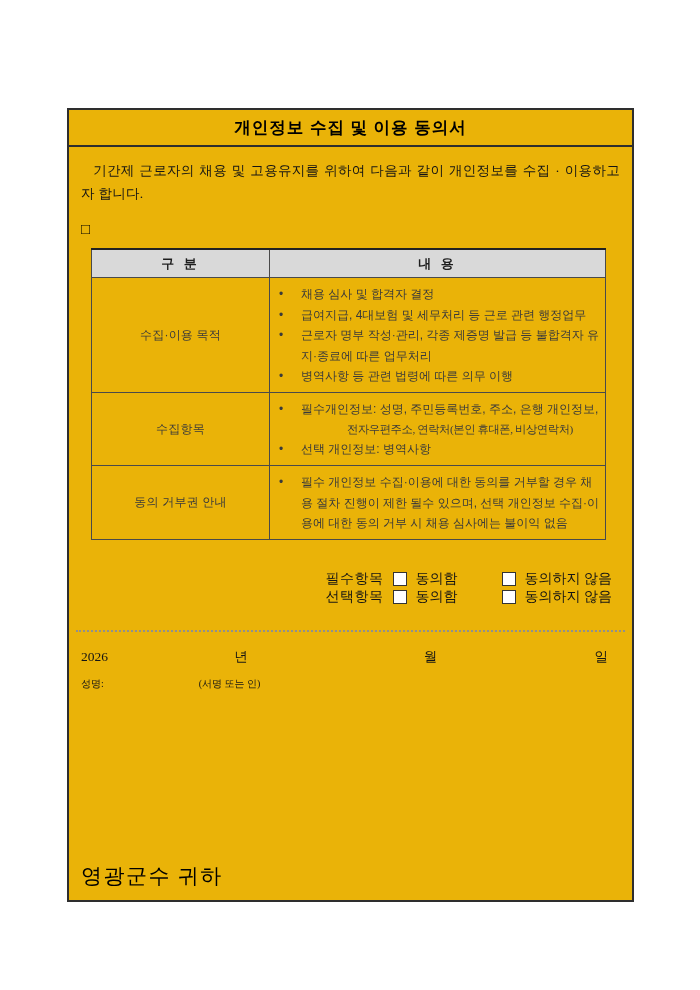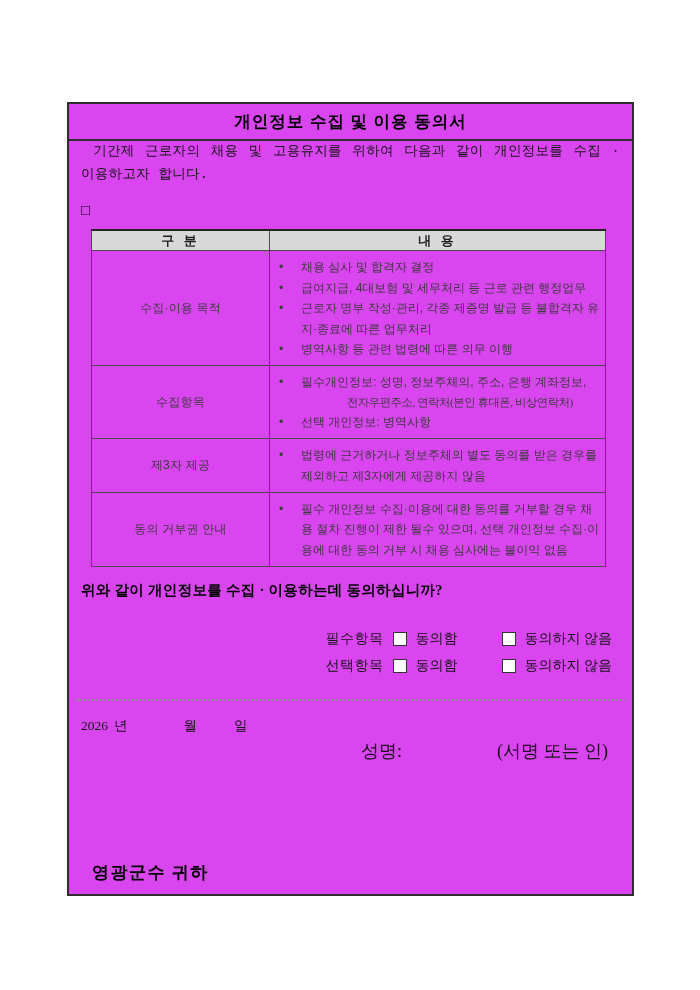--- a/index.html
+++ b/index.html
@@ -1,74 +1,74 @@
 <!DOCTYPE html>
 <html style="--header_bg: #d9d9d9; --border_dark: #2e2e2e; --table_border: #4a4a4a; --table_text: #3a3a3a;"><head>
 <meta charset="utf-8">
 <style>
   * { margin:0; padding:0; box-sizing:border-box; }
   html,body { width:700px; height:990px; background:#ffffff;
               font-family:"Liberation Serif","DejaVu Serif",serif; color:#1a1a1a; }
   .page { position:relative; width:700px; height:990px; background:#fff; overflow:hidden; }
 
-  .doc { position:absolute; left:67px; top:102px; width:567px; height:794px;
-         border:2px solid var(--border_dark); background:#d946ef; }
+  .doc { position:absolute; left:67px; top:108px; width:567px; height:794px;
+         border:2px solid var(--border_dark); background:#eab308; }
 
   .title { text-align:center; padding:7px 0 6px;
            font-family:"Liberation Sans","DejaVu Sans",sans-serif;
            font-weight:bold; font-size:16.5px; letter-spacing:1px; color:#000;
            border-bottom:2px solid var(--border_dark); }
 
   .inner { padding:0 12px; }
 
-  .intro { margin-top:0; font-size:13.5px; line-height:1.7; text-align:justify;
-           text-indent:0.9em; color:#141414; letter-spacing:0.3px;font-family:Liberation Mono, monospace; }
+  .intro { margin-top:13px; font-size:13.5px; line-height:1.7; text-align:justify;
+           text-indent:0.9em; color:#141414; letter-spacing:0.3px; }
 
   .section-heading { margin-top:17px; display:flex; align-items:center; gap:9px;
                      font-weight:bold; font-size:14.5px; color:#000; letter-spacing:0.5px; }
   .sq { font-size:15px; font-weight:normal; line-height:1; transform:translateY(-1px); }
 
   table.info { margin:10px 0 0 10px; width:515px; border-collapse:collapse;
                font-family:"Liberation Sans","DejaVu Sans",sans-serif;
                font-size:12px; color:var(--table_text); }
   table.info th, table.info td { border:1px solid var(--table_border); }
-  table.info thead th { background:var(--header_bg); height:21px; font-size:13px;
+  table.info thead th { background:var(--header_bg); height:29px; font-size:13px;
                         font-weight:bold; letter-spacing:3px; color:#1e1e1e;
                         border-top:2px solid #222; }
   td.rlabel { width:178px; text-align:center; vertical-align:middle; letter-spacing:0.2px; }
   td.rcontent { padding:6px 6px 6px 9px; vertical-align:middle; line-height:1.7; }
   .bli { display:flex; }
   .bli .b { flex:0 0 11px; color:var(--table_text); }
   .bli .t { flex:1;margin-left:11px; }
   .bli.cont .t { padding-left:46px;font-family:Liberation Serif, serif; }
   .tight { font-size:11.3px; letter-spacing:-0.4px; white-space:nowrap; }
 
   .question { margin-top:14px; font-weight:bold; font-size:14.5px; color:#000;
               letter-spacing:0.3px; }
 
-  .consent-rows { margin-top:30px; display:flex; flex-direction:column; gap:9px;
+  .consent-rows { margin-top:30px; display:flex; flex-direction:column; 
                   align-items:flex-end; padding-right:8px; font-size:14px; color:#141414; }
   .consent-row { display:flex; align-items:center; }
   .clabel { margin-right:9px; letter-spacing:0.5px; }
   .cbox { display:inline-block; width:14px; height:14px; border:1.5px solid #333;
           background:#fff; margin-right:9px; }
   .cgap { display:inline-block; width:44px; }
 
   .dotline { margin:24px -5px 0 -5px; border-top:2px dotted #8f8f8f; height:0; }
 
-  .date-line { margin-top:16px; display:flex; justify-content:flex-start; align-items:baseline;
+  .date-line { margin-top:16px; display:flex; justify-content:space-between; align-items:baseline;
                padding-right:12px; font-size:13.5px; color:#141414; }
   .date-line .gap-y { width:6px; } .date-line .gap-m { width:56px; } .date-line .gap-d { width:37px; }
 
-  .name-line { margin-top:4px; display:flex; justify-content:flex-end; align-items:baseline;
-               padding-right:12px; font-size:18px; color:#141414; }
+  .name-line { margin-top:11px; display:flex; align-items:baseline;
+               padding-right:12px; font-size:10px; color:#141414; }
   .name-line .gap-n { width:95px; }
 
-  .recipient { position:absolute; left:12px; bottom:10px; font-weight:bold;
-               font-size:17px; letter-spacing:1.5px; color:#000;margin-left:11px; }
+  .recipient { position:absolute; left:12px; bottom:10px; font-weight:normal;
+               font-size:21px; letter-spacing:1.5px; color:#000; }
 
   span.gap, .cgap, .gap-y, .gap-m, .gap-d, .gap-n { display:inline-block; }
 </style>
 </head>
 <body>
 
 <div class="page">
   <div class="doc">
 
     <div class="title">개인정보 수집 및 이용 동의서</div>
@@ -108,54 +108,44 @@
                 <span class="b">•</span>
                 <span class="t">병역사항 등 관련 법령에 따른 의무 이행</span>
               </div>
             </td>
           </tr>
           <tr>
             <td class="rlabel">수집항목</td>
             <td class="rcontent">
               <div class="bli">
                 <span class="b">•</span>
-                <span class="t">필수개인정보: 성명, 정보주체의, 주소, 은행 계좌정보,</span>
+                <span class="t">필수개인정보: 성명, 주민등록번호, 주소, 은행 개인정보,</span>
               </div>
               <div class="bli cont">
                 <span class="b"></span>
                 <span class="t tight">전자우편주소, 연락처(본인 휴대폰, 비상연락처)</span>
               </div>
               <div class="bli">
                 <span class="b">•</span>
                 <span class="t">선택 개인정보: 병역사항</span>
-              </div>
-            </td>
-          </tr>
-          <tr>
-            <td class="rlabel">제3자 제공</td>
-            <td class="rcontent">
-              <div class="bli">
-                <span class="b">•</span>
-                <span class="t">법령에 근거하거나 정보주체의 별도 동의를 받은 경우를 제외하고 제3자에게 제공하지 않음</span>
               </div>
             </td>
           </tr>
           <tr>
             <td class="rlabel">동의 거부권 안내</td>
             <td class="rcontent">
               <div class="bli">
                 <span class="b">•</span>
                 <span class="t">필수 개인정보 수집·이용에 대한 동의를 거부할 경우 채용 절차 진행이 제한 될수 있으며, 선택 개인정보 수집·이용에 대한 동의 거부 시 채용 심사에는 불이익 없음</span>
               </div>
             </td>
           </tr>
         </tbody>
       </table>
 
-      <div class="question">위와 같이 개인정보를 수집 · 이용하는데 동의하십니까?</div>
 
       <div class="consent-rows">
         <div class="consent-row">
           <span class="clabel">필수항목</span>
           <span class="cbox"></span>
           <span>동의함</span>
           <span class="cgap"></span>
           <span class="cbox"></span>
           <span>동의하지 않음</span>
         </div>

